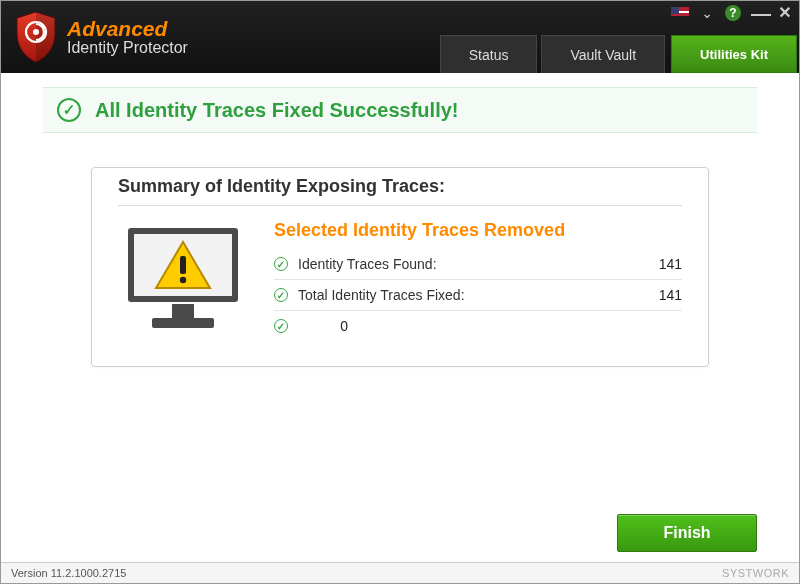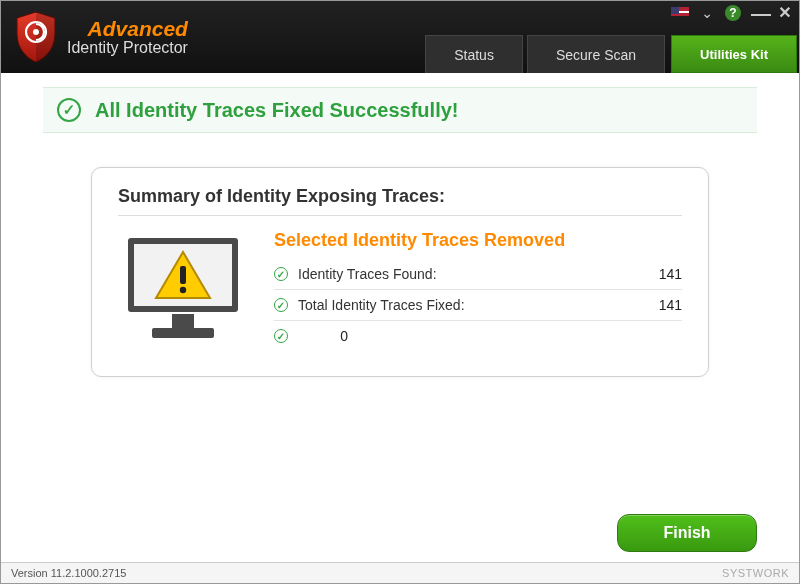--- a/index.html
+++ b/index.html
@@ -17,21 +17,21 @@
     height: 72px;
     display: flex; align-items: center;
     padding: 0 0 0 12px;
     position: relative;
   }
   .logo-wrap { display:flex; align-items:center; gap:8px; }
   .shield {
     width: 46px; height: 54px; position: relative;
   }
   .title-text { display:flex; flex-direction:column; line-height:1.05; }
-  .title-top { color:#ff8a00; font-weight:700; font-size:21px; font-style:italic;text-align:right; }
+  .title-top { color:#ff8a00; font-weight:700; font-size:21px; font-style:italic; }
   .title-bot { color:#ddd; font-size:16px; font-weight:300; }
   .titlebar-controls {
     position:absolute; right:6px; top:2px;
     display:flex; align-items:center; gap:10px;
     color:#ccc; font-size:14px;
   }
   .flag {
     width:18px; height:12px; background:
       linear-gradient(#b22234,#b22234) 0 0/100% 33.3% no-repeat,
       linear-gradient(#fff,#fff) 0 33.3%/100% 33.3% no-repeat,
@@ -79,22 +79,22 @@
   .check-circle {
     width:24px;height:24px;border:2px solid #33a544;border-radius:50%;
     display:flex;align-items:center;justify-content:center;
     color:#33a544;font-weight:bold;font-size:15px;
     flex:0 0 auto;
   }
   .banner-text { color:#2ea03d; font-weight:700; font-size:20px; }
   
   .card {
     margin:34px 90px 0;
-    border:1px solid #cfcfcf; border-radius:10px;
-    padding:18px 26px 22px;
+    border:1px solid #cfcfcf; border-radius:4px;
+    padding:8px 26px 22px;
     box-shadow:0 0 4px rgba(0,0,0,.05);
   }
   .card h2 { font-size:18px; color:#333; font-weight:600; margin-bottom:8px; }
   .card hr { border:none; border-top:1px solid #ddd; margin-bottom:14px; }
   .card-body { display:flex; gap:26px; }
   .monitor { width:130px; flex:0 0 auto; }
   .stats { flex:1; }
   .removed-title { color:#ff8a00; font-weight:700; font-size:18px; margin-bottom:8px; }
   .stat-row {
     display:flex; align-items:center; gap:10px;
@@ -108,21 +108,21 @@
     color:#33a544;font-size:10px;font-weight:bold;flex:0 0 auto;
   }
   .stat-label{flex:1;}
   .stat-val{width:50px;text-align:right;color:#222;}
   
   .spacer{flex:1;}
   .finish-wrap{display:flex;justify-content:flex-end;padding:0 42px 10px;}
   .finish-btn{
     width:140px;height:38px;
     background:linear-gradient(#4fbf1a,#39990f);
-    border:1px solid #2f7a0f;border-radius:12px;
+    border:1px solid #2f7a0f;border-radius:2px;
     color:#fff;font-weight:700;font-size:16px;
     display:flex;align-items:center;justify-content:center;
     cursor:pointer;
     box-shadow:inset 0 1px 0 rgba(255,255,255,.3);
   }
   .statusbar{
     border-top:1px solid #ccc;
     font-size:11px;color:#555;
     padding:4px 10px;
     display:flex;justify-content:space-between;align-items:center;
@@ -159,21 +159,21 @@
   <div class="titlebar-controls">
     <span class="flag"></span>
     <span class="tc-btn">⌄</span>
     <span class="tc-help">?</span>
     <span class="tc-btn tc-min">—</span>
     <span class="tc-btn tc-close">✕</span>
   </div>
 
   <div class="tabs">
     <div class="tab">Status</div>
-    <div class="tab">Secure Scan</div>
+    <div class="tab">Vault Vault</div>
     <div class="tab util">Utilities Kit</div>
   </div>
 </div>
 
 <div class="banner">
   <span class="check-circle">✓</span>
   <span class="banner-text">All Identity Traces Fixed Successfully!</span>
 </div>
 
 <div class="card">

